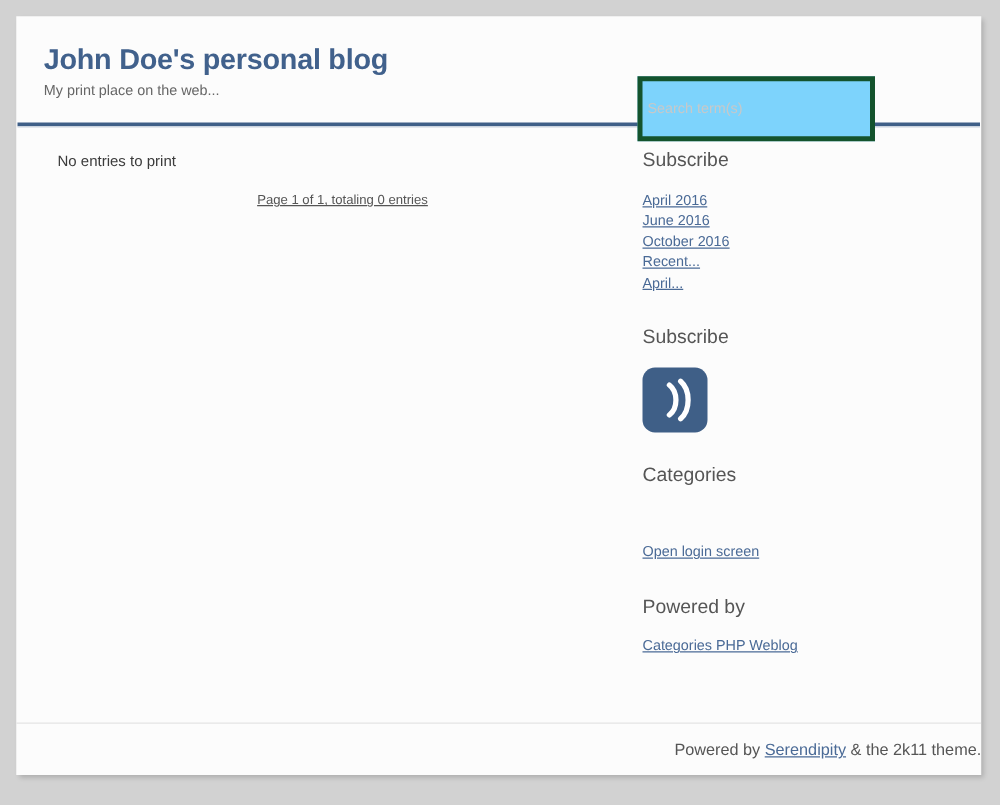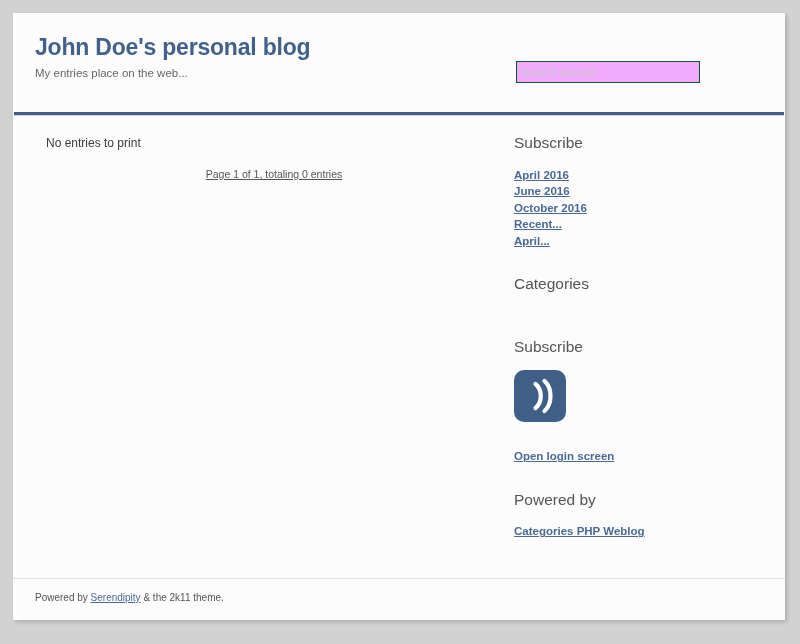--- a/index.html
+++ b/index.html
@@ -22,21 +22,21 @@
     height: 607px;
     background: #fcfcfc;
     box-shadow: 2px 2px 4px rgba(0,0,0,0.18);
     box-sizing: border-box;
     overflow: hidden;
   }
 
   
   #header {
     position: relative;
-    height: 99px;
+    height: 85px;
     padding: 0 22px;
     box-sizing: border-box;
   }
   #blog-title {
     margin: 0;
     padding-top: 22px;
     font-size: 23px;
     font-weight: bold;
     color: #41618c;
     letter-spacing: -0.2px;
@@ -49,26 +49,26 @@
     color: #666666;
   }
   #search-form {
     position: absolute;
     right: 85px;
     top: 48px;
   }
   #search-input {
     width: 174px;
     height: 18px;
-    padding: 1px 4px;
+    padding: 13px 4px;
     font-size: 11.5px;
     font-family: "Liberation Sans", sans-serif;
     color: #444;
-    border: 1px solid #14532d;
-    background: #f0abfc;
+    border: 4px solid #14532d;
+    background: #7dd3fc;
     box-sizing: content-box;
     outline: none;
   }
   #search-input::placeholder {
     color: #c8c8c8;
   }
 
   #header-rule {
     height: 0;
     border-top: 3px solid #3f5f87;
@@ -114,21 +114,20 @@
   .plugin-title {
     margin: 0 0 14px 0;
     font-size: 15.5px;
     font-weight: normal;
     color: #555555;
     line-height: 1.2;
   }
   .plugin-body {
     font-size: 11.5px;
     line-height: 16.5px;
-    font-weight: bold;
   }
   .plugin-body a,
   a.s9y-link {
     color: #4a6a96;
     text-decoration: underline;
   }
   .link-list {
     list-style: none;
     margin: 0;
     padding: 0;
@@ -156,33 +155,34 @@
     position: absolute;
     left: 0;
     right: 0;
     bottom: 0;
     height: 42px;
     border-top: 1px solid #e3e3e3;
     box-sizing: border-box;
   }
   #footer-text {
     margin: 0;
-    padding: 13px 12px 0 22px;
-    font-size: 10px;
+    padding: 13px 0 0 22px;
+    font-size: 13px;
     color: #555555;
+    text-align: right;
   }
 </style>
 </head>
 <body>
 
 <div id="page">
 
   <div id="header">
     <h1 id="blog-title">John Doe's personal blog</h1>
-    <p id="blog-subtitle">My entries place on the web...</p>
+    <p id="blog-subtitle">My print place on the web...</p>
     <form id="search-form">
       <input id="search-input" type="text" placeholder="Search term(s)" style="">
     </form>
   </div>
 
   <div id="header-rule"></div>
 
   <div id="body-wrap">
 
     <div id="content">
@@ -199,37 +199,37 @@
             <li><a class="s9y-link" href="#">April 2016</a></li>
             <li><a class="s9y-link" href="#">June 2016</a></li>
             <li><a class="s9y-link" href="#">October 2016</a></li>
             <li><a class="s9y-link" href="#">Recent...</a></li>
             <li><a class="s9y-link" href="#">April...</a></li>
           </ul>
         </div>
       </div>
 
       <div class="plugin">
-        <h2 class="plugin-title">Categories</h2>
-        <div class="plugin-body" id="categories-body"></div>
-      </div>
-
-      <div class="plugin">
         <h2 class="plugin-title">Subscribe</h2>
         <div class="plugin-body">
           <a href="#" id="rss-icon">
             <svg width="52" height="52" viewBox="0 0 52 52" aria-hidden="true">
               <path d="M21.5 14 C28.5 19.5 28.5 32.5 21.5 38" fill="none" stroke="#ffffff" stroke-width="4.2" stroke-linecap="round"></path>
               <path d="M30.5 11 C38.5 18 38.5 34 30.5 41" fill="none" stroke="#ffffff" stroke-width="4.2" stroke-linecap="round"></path>
             </svg>
           </a>
         </div>
       </div>
 
       <div class="plugin">
+        <h2 class="plugin-title">Categories</h2>
+        <div class="plugin-body" id="categories-body"></div>
+      </div>
+
+      <div class="plugin">
         <div class="plugin-body">
           <a class="s9y-link" href="#">Open login screen</a>
         </div>
       </div>
 
       <div class="plugin">
         <h2 class="plugin-title">Powered by</h2>
         <div class="plugin-body">
           <a class="s9y-link" href="#">Categories PHP Weblog</a>
         </div>

